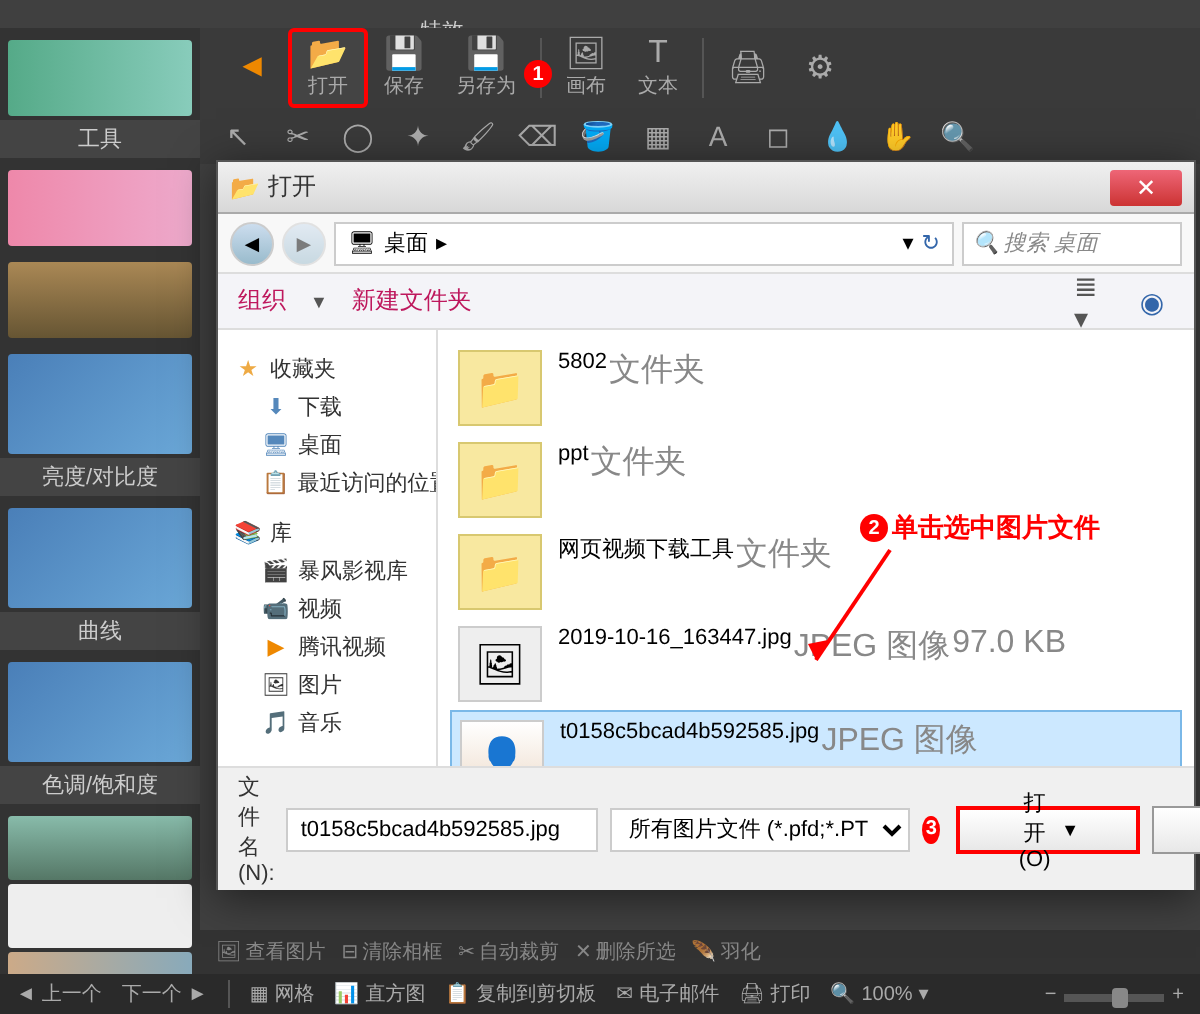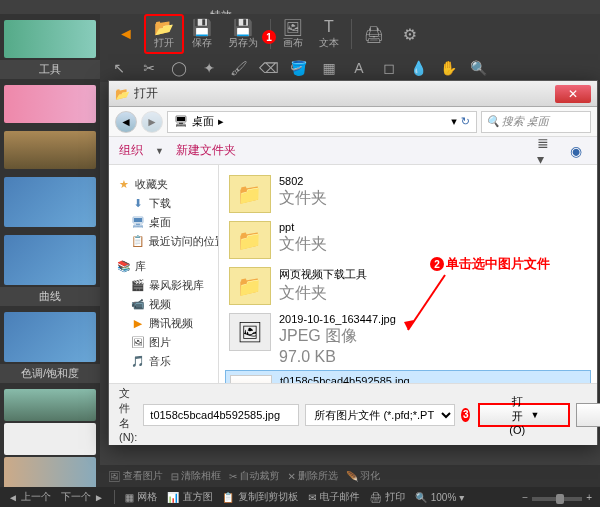--- a/index.html
+++ b/index.html
@@ -36,21 +36,21 @@
 .dialog-body{display:flex;height:218px}
 .dialog-sidebar{width:110px;background:#fff;border-right:1px solid #ddd;padding:4px;overflow:hidden}
 .sb-item{display:flex;align-items:center;gap:4px;padding:2px 4px;font-size:11px;color:#333;cursor:pointer;white-space:nowrap}
 .sb-group{font-size:11px;color:#333;padding:2px 4px;display:flex;align-items:center;gap:4px;margin-top:6px}
 .sb-icon{width:14px;height:14px;display:inline-flex;align-items:center;justify-content:center;font-size:11px}
 .file-list{flex:1;padding:6px;overflow:auto;background:#fff}
 .file-item{display:flex;gap:8px;padding:4px;align-items:flex-start;font-size:11px;cursor:pointer}
 .file-item.selected{background:#cce8ff;border:1px solid #7ab8e8}
 .file-thumb{width:42px;height:38px;background:#f8e8a0;border:1px solid #d8c870;display:flex;align-items:center;justify-content:center;font-size:20px}
 .file-thumb.img{background:#eee;border:1px solid #ccc}
-.file-info{display:flex;flex-direction:column;gap:1px}
+.file-info{display:flex;flex-direction:row;gap:1px}
 .file-name{color:#000}
 .file-meta{color:#888;font-size:16px}
 .dialog-footer{height:62px;background:#f0f0f0;padding:6px 10px;display:flex;gap:6px;border-top:1px solid #ddd}
 .footer-row{display:flex;align-items:center;gap:6px}
 .footer-label{font-size:11px;color:#333}
 .footer-input{flex:1;height:22px;border:1px solid #ccc;background:#fff;padding:0 6px;font-size:11px}
 .footer-select{width:150px;height:22px;border:1px solid #ccc;background:#fff;padding:0 4px;font-size:11px}
 .footer-btns{display:flex;justify-content:flex-end;gap:6px;align-items:center}
 .btn{height:24px;padding:0 28px;border:1px solid #999;background:linear-gradient(#fff,#e8e8e8);font-size:11px;cursor:pointer;display:flex;align-items:center;gap:4px}
 .btn.primary{border:2px solid red}
@@ -75,20 +75,21 @@
         <div class="sidebar-label">工具</div>
       </div>
       <div class="sidebar-section">
         <div class="sidebar-thumb" style="background:linear-gradient(90deg,#e8a,#eac)"></div>
       </div>
       <div class="sidebar-section">
         <div class="sidebar-thumb" style="background:linear-gradient(180deg,#a85,#653)"></div>
       </div>
       <div class="sidebar-section">
         <div class="sidebar-big"></div>
+        <div class="sidebar-label">亮度/对比度</div>
       </div>
       <div class="sidebar-section">
         <div class="sidebar-big"></div>
         <div class="sidebar-label">曲线</div>
       </div>
       <div class="sidebar-section">
         <div class="sidebar-big"></div>
         <div class="sidebar-label">色调/饱和度</div>
       </div>
       <div class="sidebar-section">

